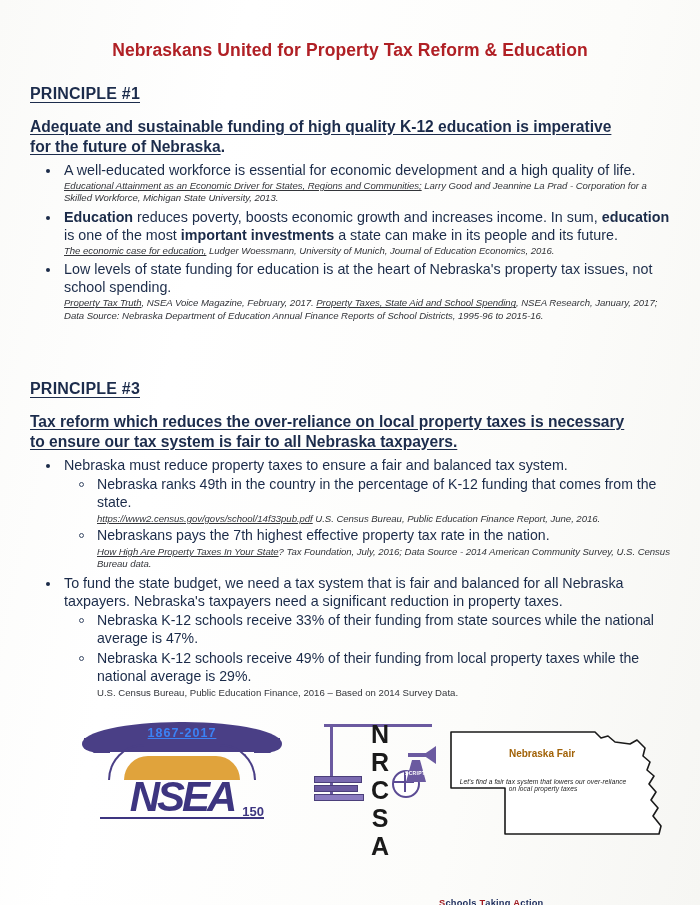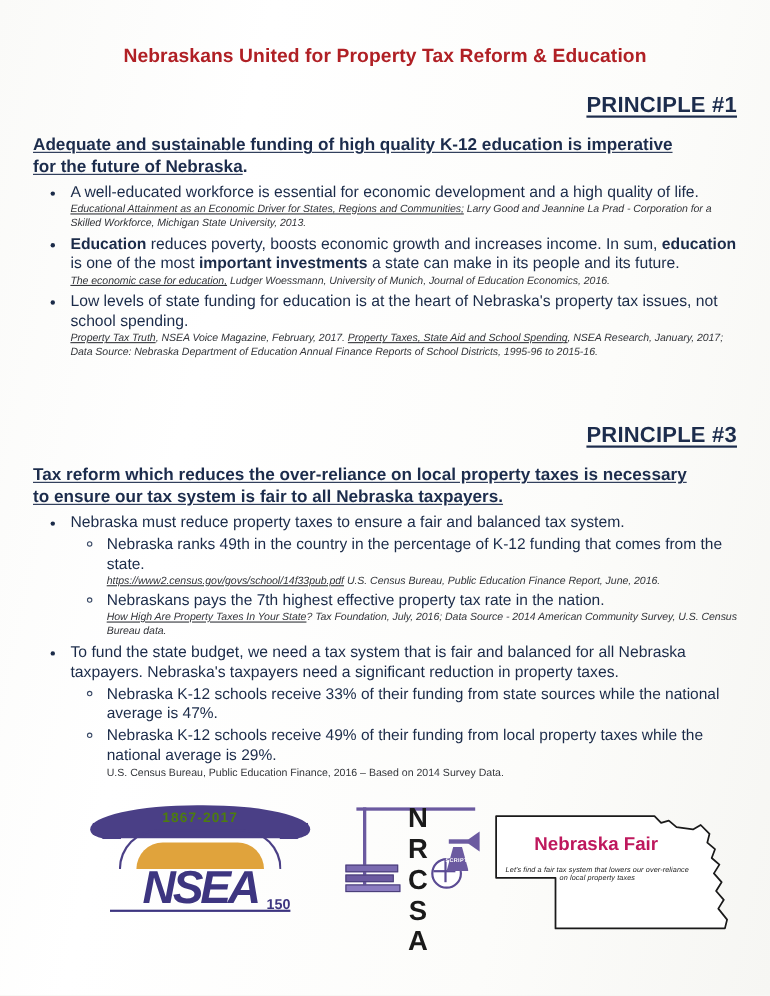--- a/index.html
+++ b/index.html
@@ -16,21 +16,21 @@
       linear-gradient(102deg, rgba(250,250,248,1) 0%, rgba(255,255,255,1) 28%, rgba(252,252,250,1) 70%, rgba(246,246,243,1) 100%);
     pointer-events:none;
   }
   .inner{position:relative;padding:0 30px;}
 
   .doc-title{
     text-align:center;color:#B02025;font-weight:bold;font-size:17.5px;
     letter-spacing:.1px;margin:40px 0 0 0;line-height:1.2;
   }
   .principle{
-    text-align:right;color:#1c2c4c;font-weight:bold;font-size:20px;
+    text-align:left;color:#1c2c4c;font-weight:bold;font-size:16px;
     text-decoration:underline;text-underline-offset:3px;
     margin:24px 0 0 0;letter-spacing:.2px;
   }
   .lede{
     color:#1c2c4c;font-weight:bold;font-size:15.6px;line-height:1.28;
     margin:14px 0 0 0;
   }
   .lede .u{text-decoration:underline;text-underline-offset:2px;}
 
   ul.lv1{list-style:none;margin:4px 0 0 0;padding:0;}
@@ -71,22 +71,22 @@
 
   
   .nsea{left:52px;top:0;width:200px;text-align:center;}
   .nsea .banner{position:relative;height:40px;}
   .nsea .ribbon{
     position:absolute;left:0;right:0;top:4px;height:30px;
     background:#4a3f86;
     border-radius:60% 60% 16px 16px / 90% 90% 10px 10px;
   }
   .nsea .ribbon-txt{
-    position:absolute;left:0;right:0;top:8px;color:#4d7c0f;
-    font-weight:bold;font-size:12.5px;letter-spacing:1px;
+    position:absolute;left:0;right:0;top:8px;color:#3b82f6;
+    font-weight:bold;font-size:12.5px;letter-spacing:1px;text-decoration:underline;
   }
   .nsea .tail-l,.nsea .tail-r{
     position:absolute;top:20px;width:26px;height:15px;background:#4a3f86;
   }
   .nsea .tail-l{left:2px;clip-path:polygon(0 0,100% 0,100% 100%,38% 100%,0 55%);}
   .nsea .tail-r{right:2px;clip-path:polygon(0 0,100% 0,100% 55%,62% 100%,0 100%);}
   .nsea .arc{
     position:absolute;left:26px;right:26px;top:26px;height:34px;
     border:2px solid #4a3f86;border-bottom:none;
     border-radius:100px 100px 0 0;overflow:hidden;
@@ -130,21 +130,21 @@
   .nrcsa .horn .bell{position:absolute;right:0;top:2px;width:0;height:0;border-top:9px solid transparent;border-bottom:9px solid transparent;border-right:13px solid #6b5aa0;}
   .nrcsa .horn .tube{position:absolute;right:10px;top:9px;width:18px;height:4px;background:#6b5aa0;}
   .nrcsa .horn .body{position:absolute;left:0;top:16px;width:20px;height:22px;background:#6b5aa0;clip-path:polygon(30% 0,70% 0,100% 100%,0 100%);}
   .nrcsa .horn .lbl{position:absolute;left:-1px;top:26px;font-size:5px;color:#fff;font-weight:bold;letter-spacing:.3px;}
 
   
   .nefair{left:415px;top:4px;width:240px;height:120px;}
   .nefair svg{display:block;}
   .nefair .ttl{
     position:absolute;left:0;right:46px;top:26px;text-align:center;
-    font-size:17px;font-weight:bold;color:#be185d;
+    font-size:10px;font-weight:bold;color:#a16207;
   }
   .nefair .sub{
     position:absolute;left:14px;right:58px;top:56px;text-align:center;
     font-size:6.6px;font-style:italic;color:#222;letter-spacing:.1px;
   }
 
   
   .logos2{position:relative;margin-top:40px;height:90px;}
 
   .stance{position:absolute;left:405px;top:0;width:185px;height:82px;}

